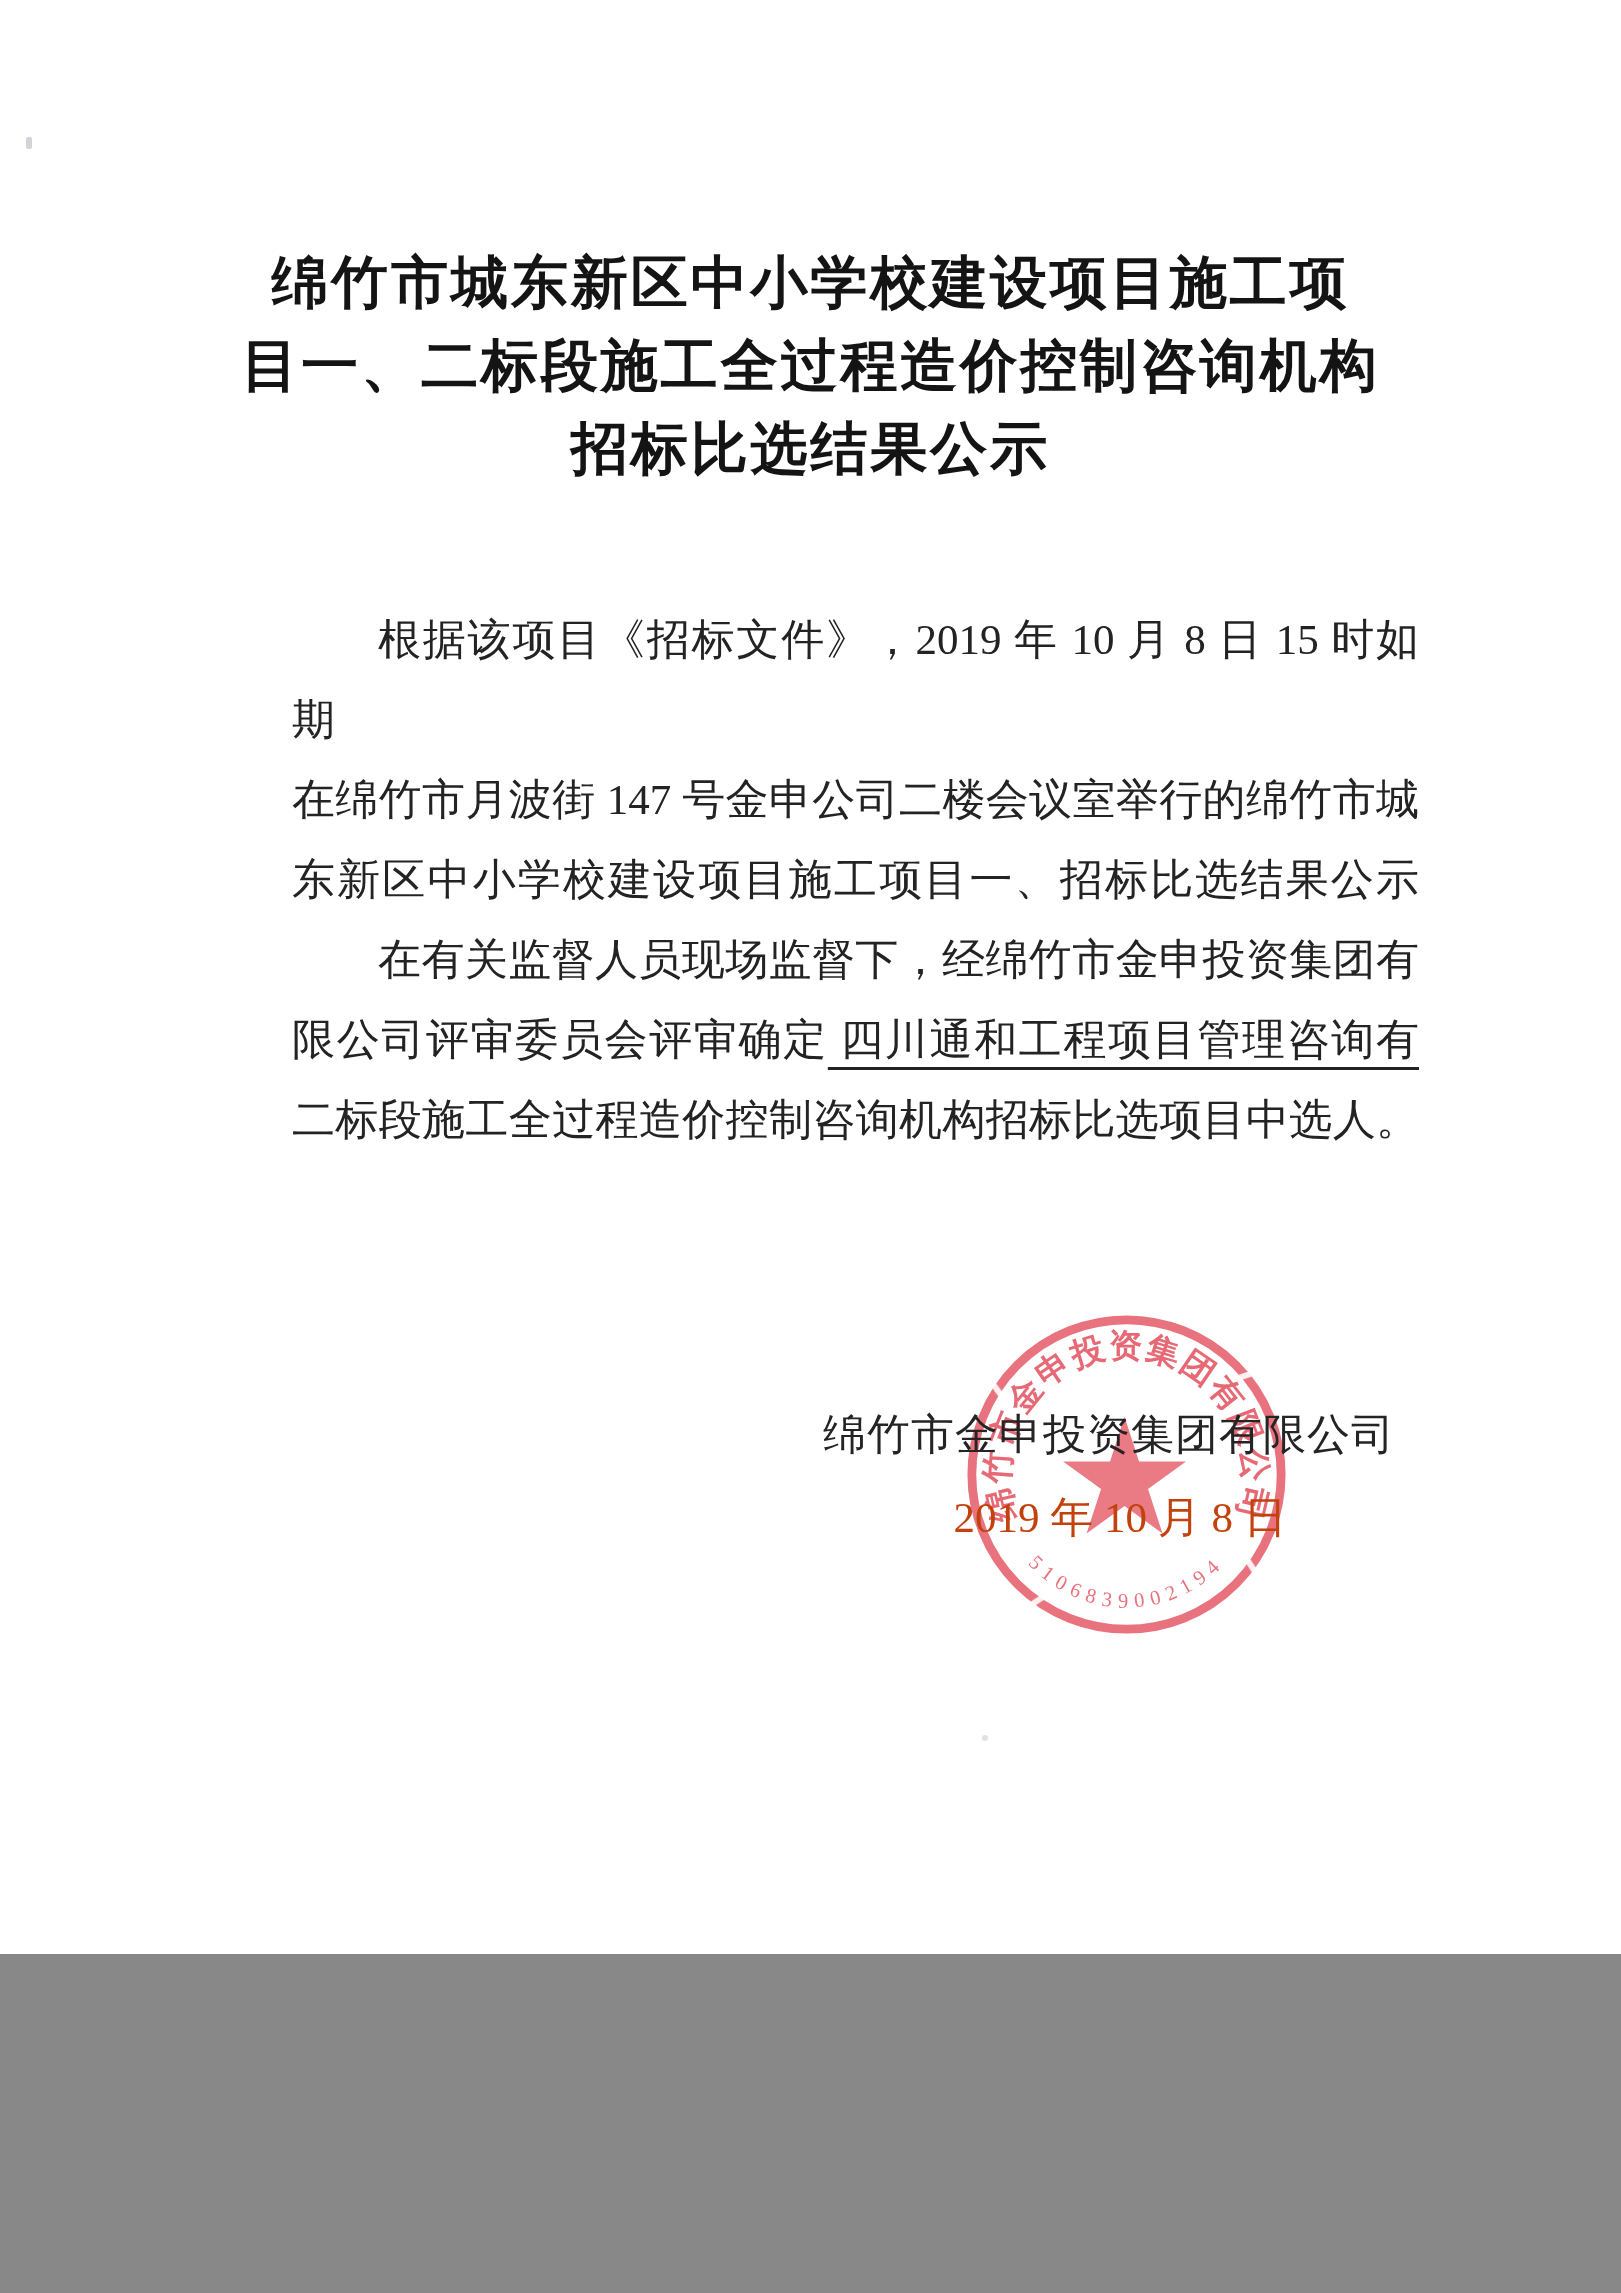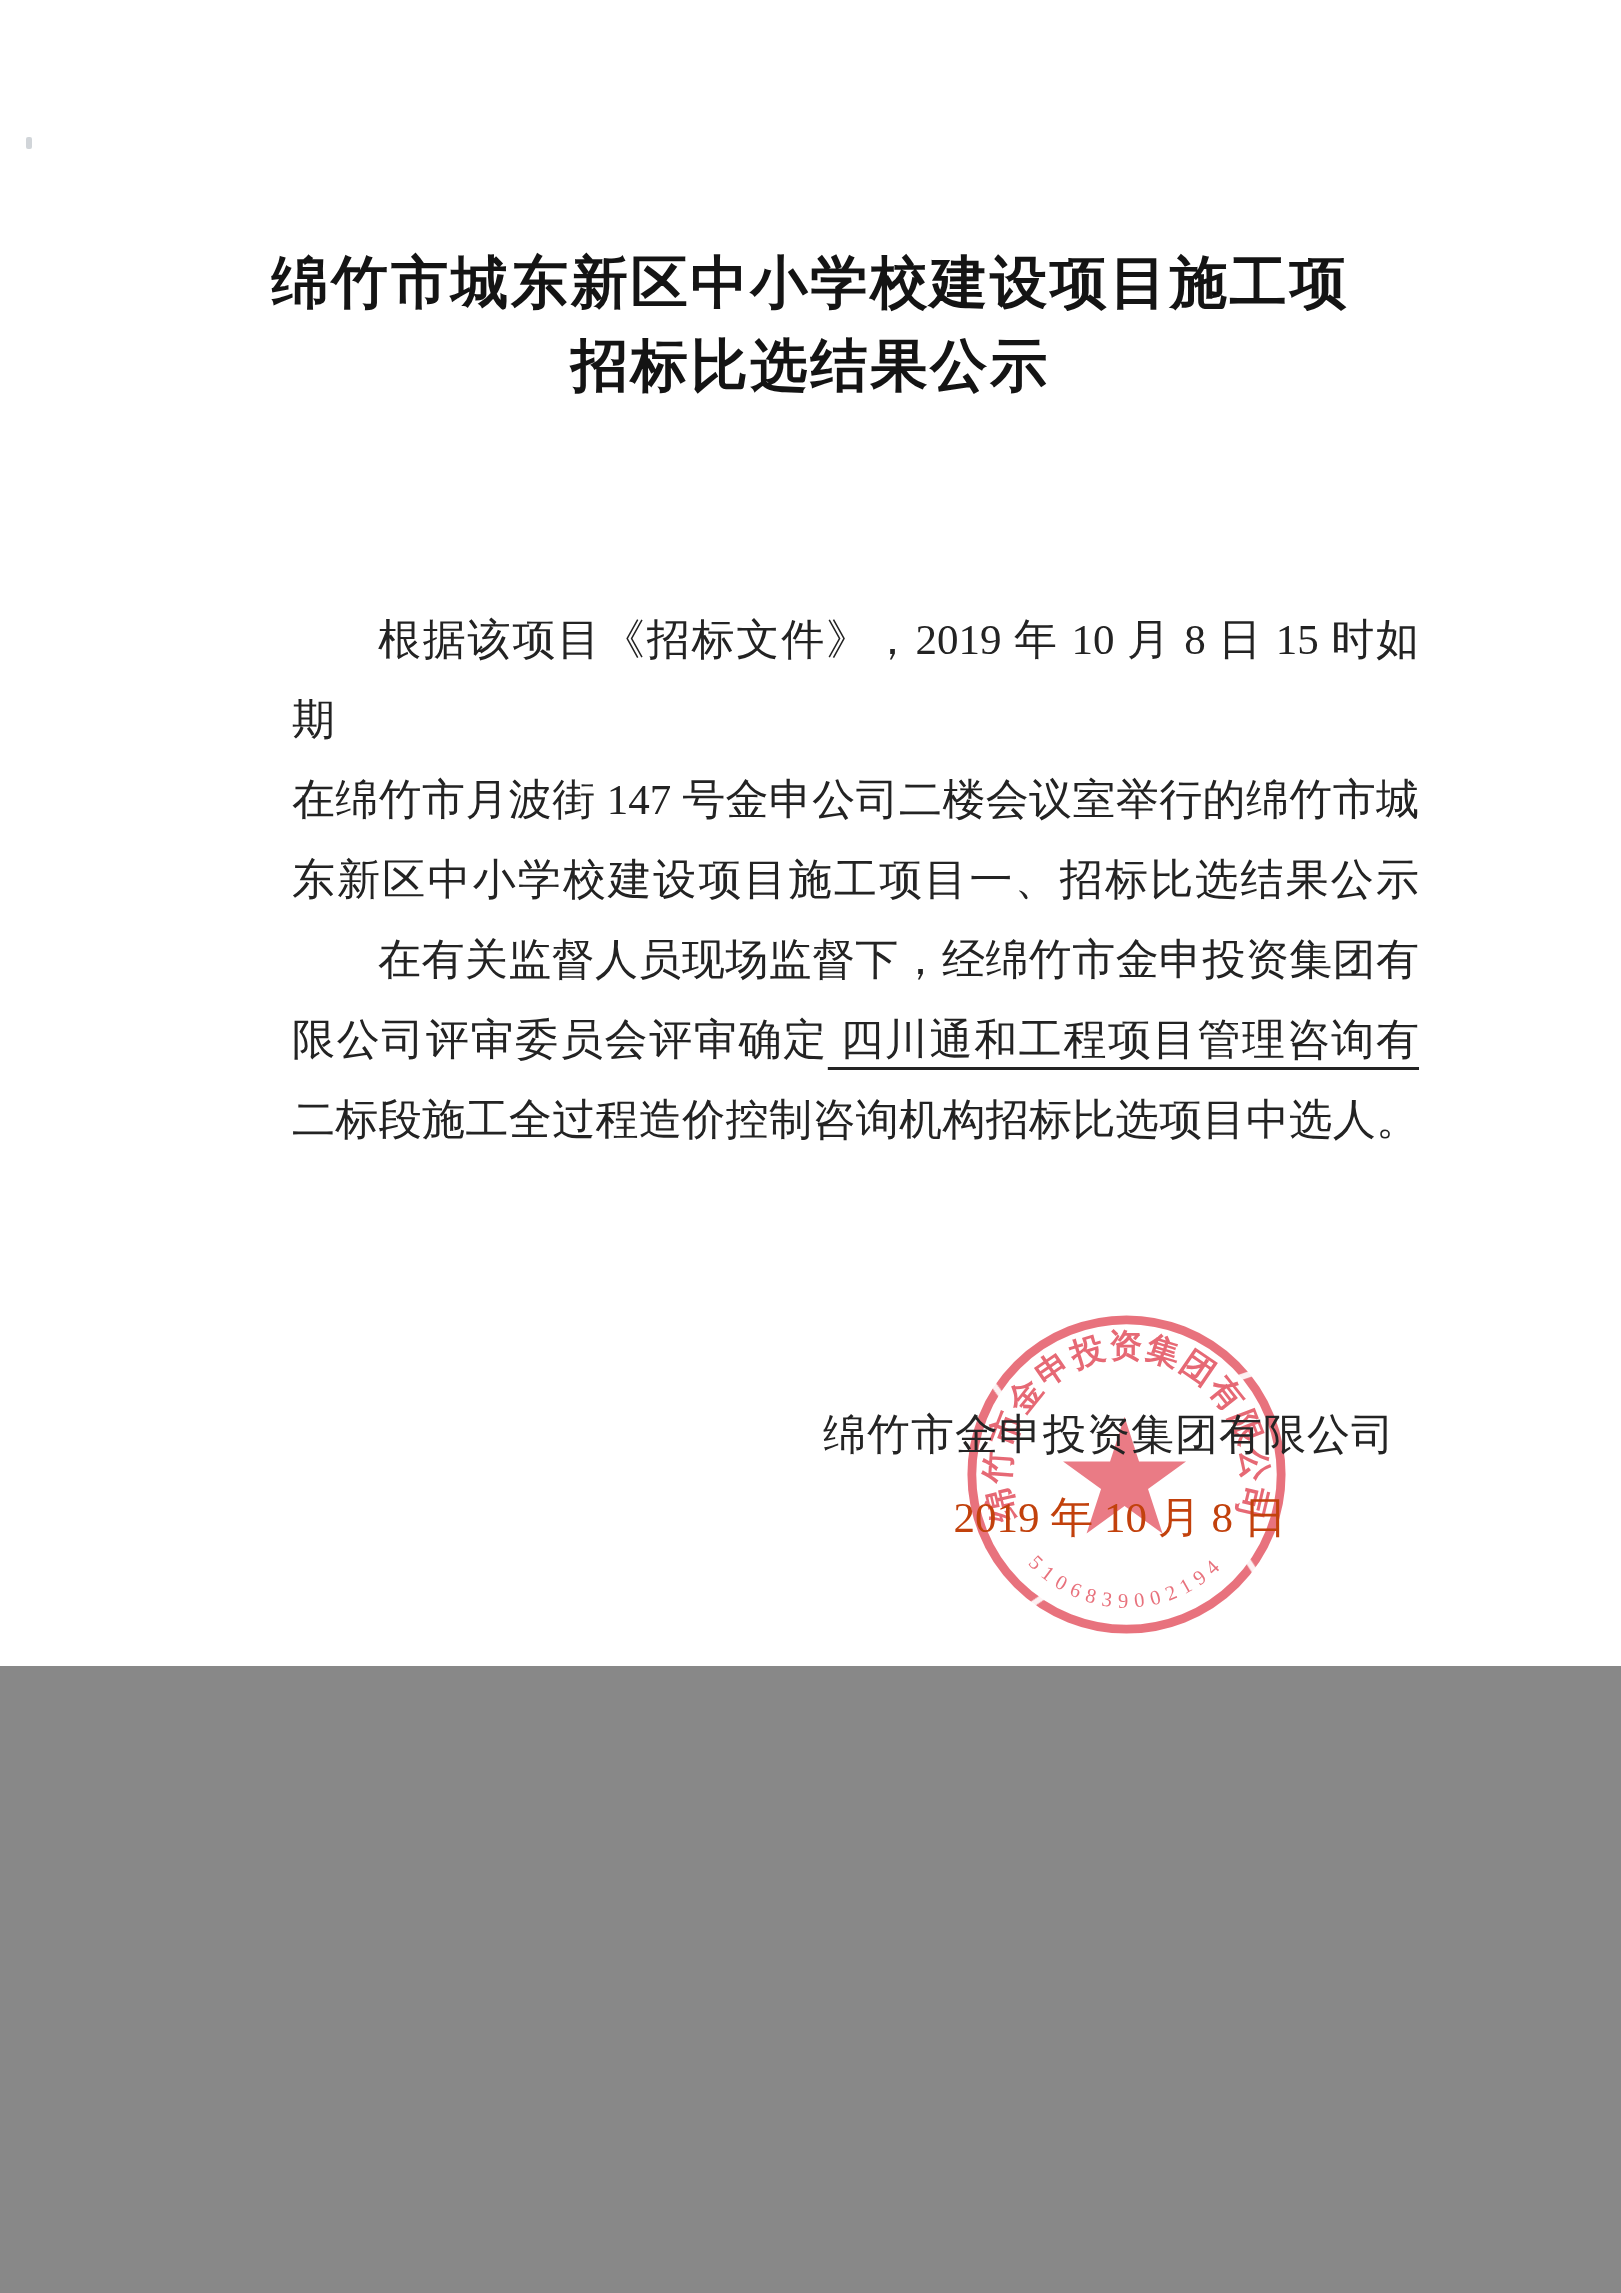--- a/index.html
+++ b/index.html
@@ -1,18 +1,18 @@
 <!DOCTYPE html>
 <html><head>
 <meta charset="utf-8">
 <style>
   html,body{margin:0;padding:0;background:#888;}
   .page{
     position:relative;
-    width:1621px;height:1666px;
+    width:1621px;height:1954px;
     margin:0 auto;
     background:#ffffff;
     overflow:hidden;
     font-family:"Liberation Serif","DejaVu Serif",serif;
   }
   
   .doc-title{
     position:absolute;left:0;right:0;top:241px;
     text-align:center;
     font-size:57px;line-height:83px;
@@ -60,20 +60,21 @@
     background:repeating-linear-gradient(90deg,#dfe3e7 0 39px,rgba(255,255,255,0) 39px 57px);
   }
 </style>
 </head>
 <body>
 
 <div class="page">
 
   <div class="doc-title">
     <div>绵竹市城东新区中小学校建设项目施工项</div>
+    <div>目一、二标段施工全过程造价控制咨询机构</div>
     <div>招标比选结果公示</div>
   </div>
 
   <div class="doc-body">
     <div class="bline just indent">根据该项目《招标文件》，2019 年 10 月 8 日 15 时如期</div>
     <div class="bline just">在绵竹市月波街 147 号金申公司二楼会议室举行的绵竹市城</div>
     <div class="bline just">东新区中小学校建设项目施工项目一、招标比选结果公示</div>
     <div class="bline just indent">在有关监督人员现场监督下，经绵竹市金申投资集团有</div>
     <div class="bline just"><span>限公司评审委员会评审确定</span><span class="u">&nbsp;四川通和工程项目管理咨询有</span></div>
     <div class="bline just">二标段施工全过程造价控制咨询机构招标比选项目中选人。</div>

